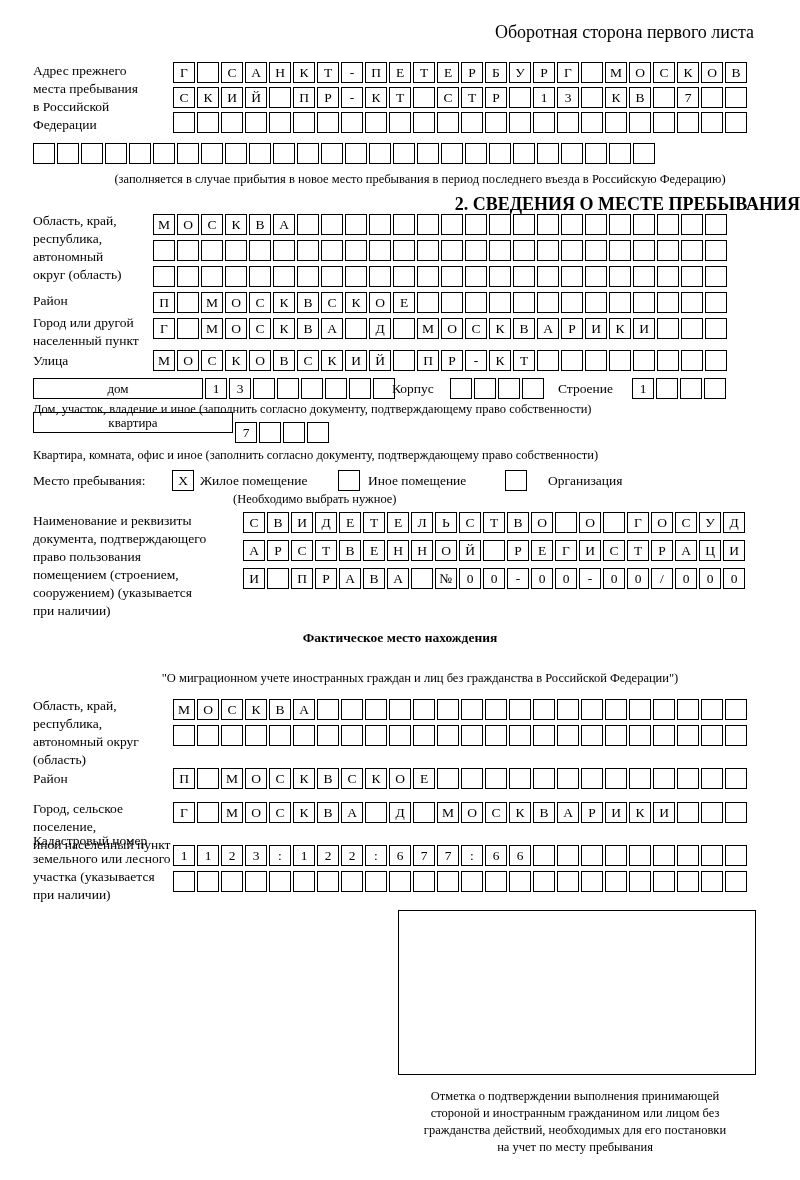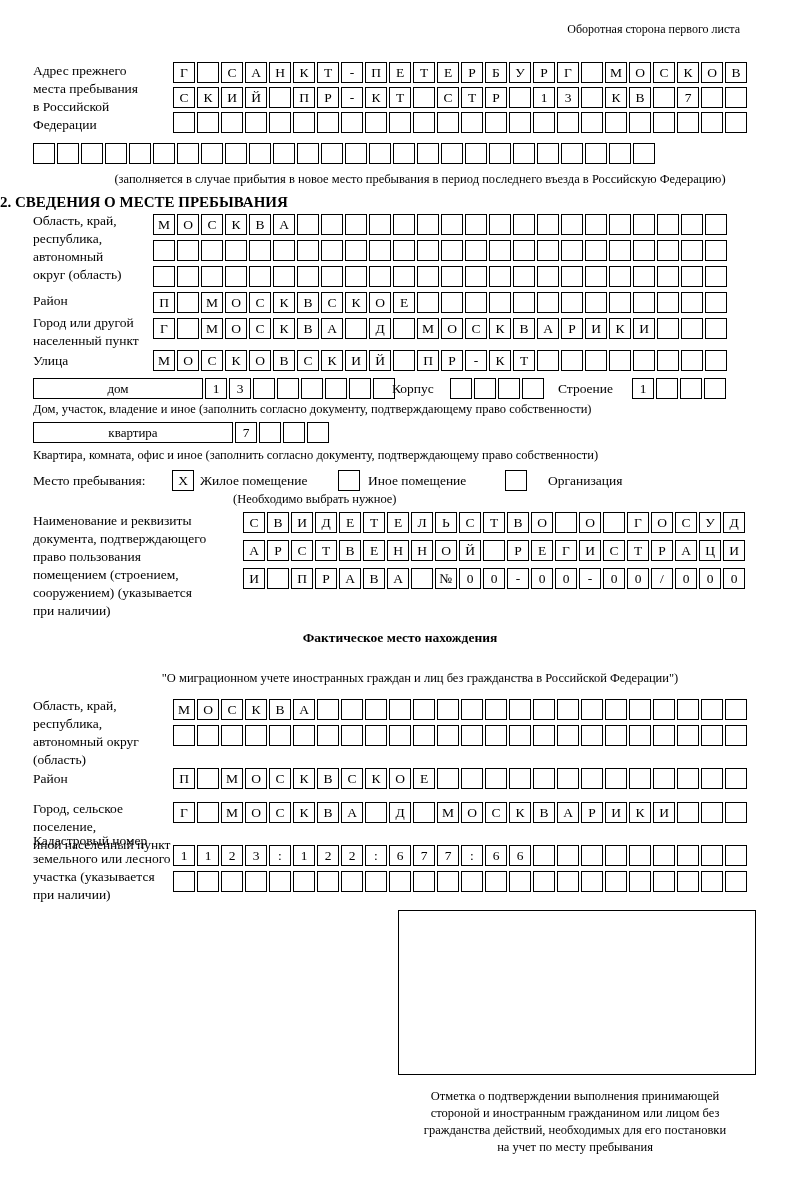--- a/index.html
+++ b/index.html
@@ -16,41 +16,41 @@
     overflow: hidden;
   }
   .page {
     position: relative;
     width: 800px;
     height: 1180px;
   }
   .abs { position: absolute; }
 
   .hdr-right {
-    top: 22px; right: 60px;
-    font-size: 12px;
+    top: 22px; right: 46px;
+    font-size: 18px;
   }
 
   .lbl {
     font-size: 13.5px;
     line-height: 18px;
     white-space: pre-line;
   }
   .lbl-sm { font-size: 12.5px; }
 
   .center-note {
     font-size: 12.5px;
     text-align: center;
     width: 100%;
     padding-left: 20px;
   }
   .section-title {
-    font-size: 15px;
+    font-size: 18px;
     font-weight: bold;
-    text-align: left;
+    text-align: right;
     width: 100%;
   }
   .sub-title {
     font-size: 13.5px;
     font-weight: bold;
     text-align: center;
     width: 100%;
   }
 
   
@@ -422,21 +422,21 @@
   </div>
   <div class="abs inline-label" style="left:558px; top:378px;">Строение</div>
   <div class="abs cells" style="left:632px; top:378px;">
     <div class="cell">1</div>
     <div class="cell"></div>
     <div class="cell"></div>
     <div class="cell"></div>
   </div>
   <div class="abs lbl-sm" style="left:33px; top:402px;">Дом, участок, владение и иное (заполнить согласно документу, подтверждающему право собственности)</div>
 
-  <div class="abs textbox" style="left:33px; top:422px; width:200px;">квартира</div>
+  <div class="abs textbox" style="left:33px; top:412px; width:200px;">квартира</div>
   <div class="abs cells" style="left:235px; top:422px;">
     <div class="cell">7</div>
     <div class="cell"></div>
     <div class="cell"></div>
     <div class="cell"></div>
   </div>
   <div class="abs lbl-sm" style="left:33px; top:448px;">Квартира, комната, офис и иное (заполнить согласно документу, подтверждающему право собственности)</div>
 
   <div class="abs inline-label" style="left:33px; top:470px;">Место пребывания:</div>
   <div class="abs check" style="left:172px; top:470px;">X</div>

